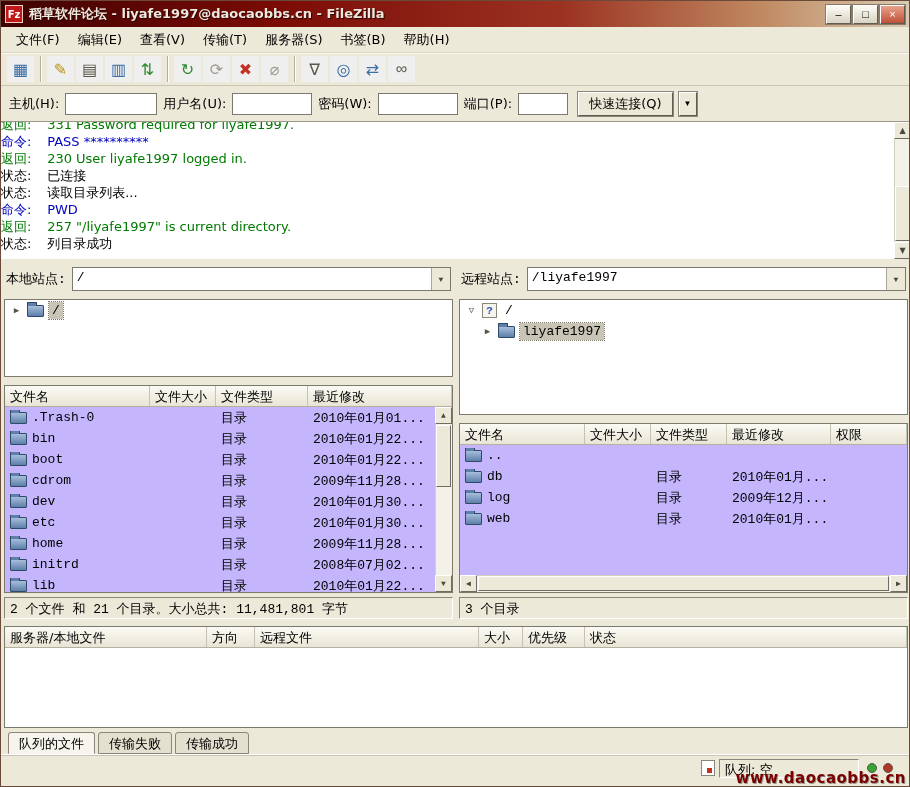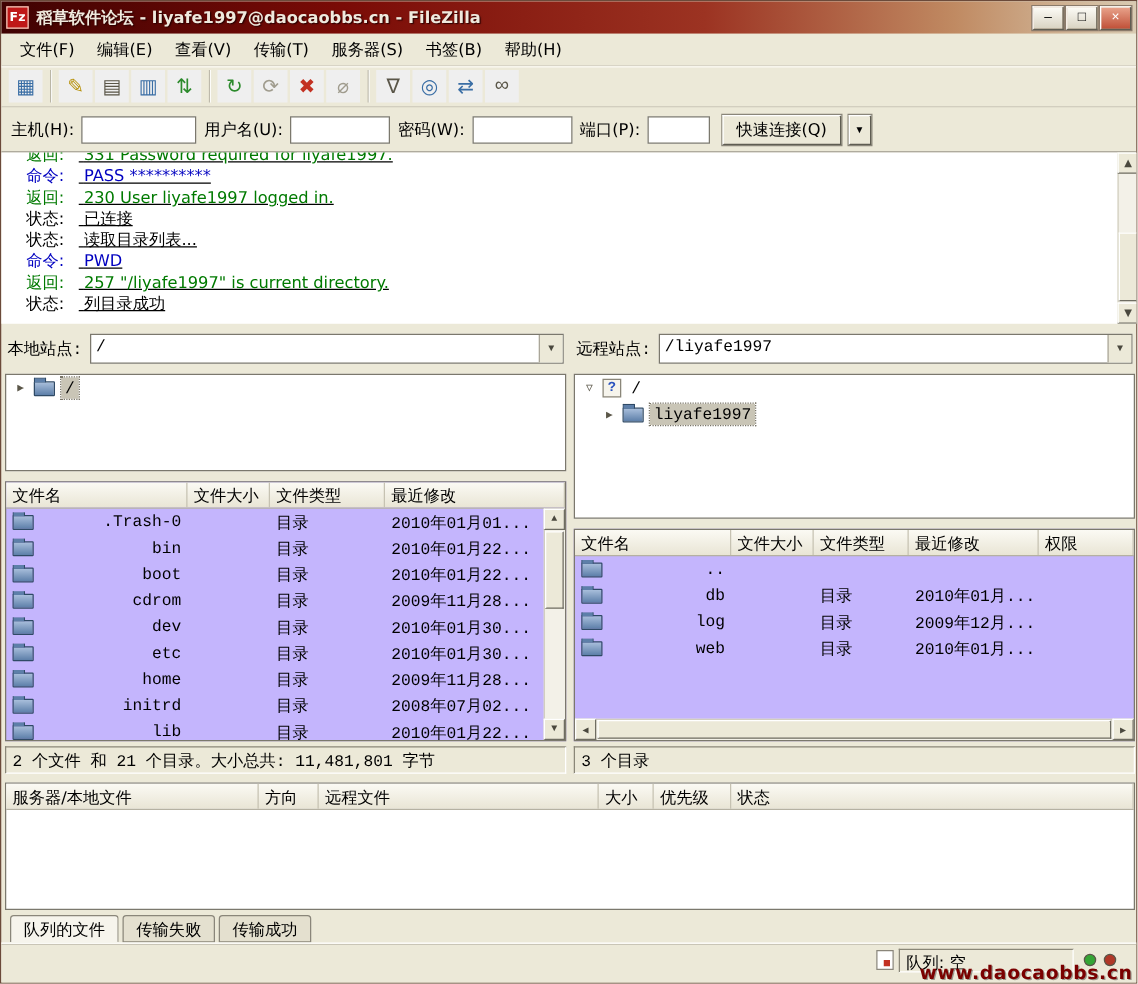--- a/index.html
+++ b/index.html
@@ -51,21 +51,21 @@
   .qc-btn { height:24px; padding:0 10px; background:#ece9d8; border:1px solid;
     border-color:#fff #5f5d52 #5f5d52 #fff; box-shadow:0 0 0 1px #8a867a;
     font-size:13px; font-family:inherit; margin-left:4px; }
   .qc-drop { width:18px; height:24px; background:#ece9d8; border:1px solid;
     border-color:#fff #5f5d52 #5f5d52 #fff; box-shadow:0 0 0 1px #8a867a;
     font-size:8px; }
 
   
   .log { position:absolute; top:121px; left:0; width:910px; height:137px; background:#fff;
     overflow:hidden; }
-  .log-inner { margin-top:-6px; padding-left:20px;text-decoration:underline; }
+  .log-inner { margin-top:-6px; padding-left:0; }
   .log-line { height:17px; line-height:17px; white-space:nowrap; }
   .log-line.response { color:#007a00; }
   .log-line.command  { color:#0000c0; }
   .log-line.status   { color:#000; }
   .log-prefix { display:inline-block; min-width:42px; }
 
   .vscroll, .hscroll { background:#f3f1e8; }
   .scroll-btn { position:absolute; width:17px; height:17px; background:#ece9d8;
     border:1px solid; border-color:#fff #6f6d62 #6f6d62 #fff; font-size:8px;
     display:flex; align-items:center; justify-content:center; color:#4a483e; }
@@ -106,21 +106,21 @@
   .local-list { height:208px; }
   .remote-list { height:170px; }
   .list-header { display:flex; height:21px; background:linear-gradient(#fbfaf4,#e9e5d5);
     border-bottom:1px solid #b5b1a2; }
   .hc { padding:2px 5px; border-right:1px solid #c6c2b2; white-space:nowrap; overflow:hidden; }
   .list-body { position:absolute; left:0; top:21px; overflow:hidden; }
   .local-list .list-body { right:17px; bottom:0; }
   .remote-list .list-body { right:0; bottom:17px; }
   .row { display:flex; height:21px; align-items:center; }
   .cell { padding:0 5px; white-space:nowrap; overflow:hidden; display:flex; align-items:center;
-    gap:18px;justify-content:space-between; }
+    gap:5px; }
   .local-list .c-name{width:145px} .local-list .c-size{width:66px}
   .local-list .c-type{width:92px}  .local-list .c-mod{flex:1}
   .remote-list .c-name{width:125px} .remote-list .c-size{width:66px}
   .remote-list .c-type{width:76px}  .remote-list .c-mod{width:104px}
   .remote-list .c-perm{flex:1}
 
   .list-vscroll { position:absolute; right:0; top:21px; bottom:0; width:17px;
     border-left:1px solid #d2cec0; }
   .list-hscroll { position:absolute; left:0; right:0; bottom:0; height:17px;
     border-top:1px solid #d2cec0; }

